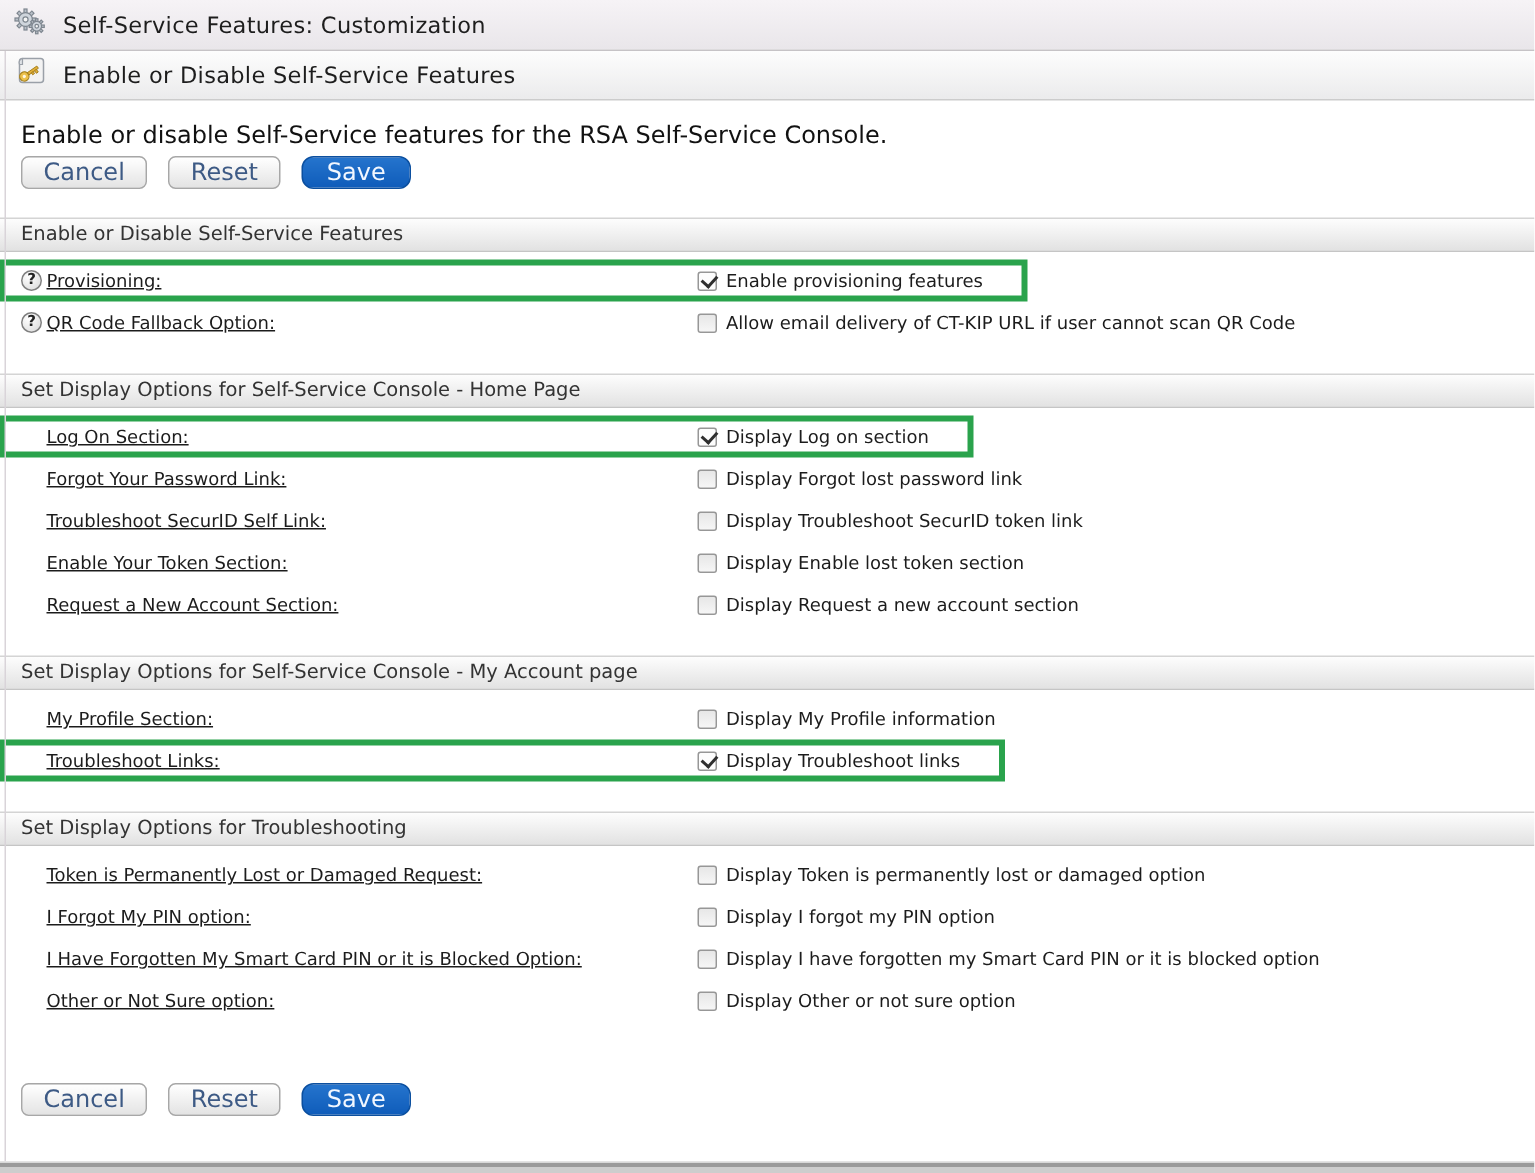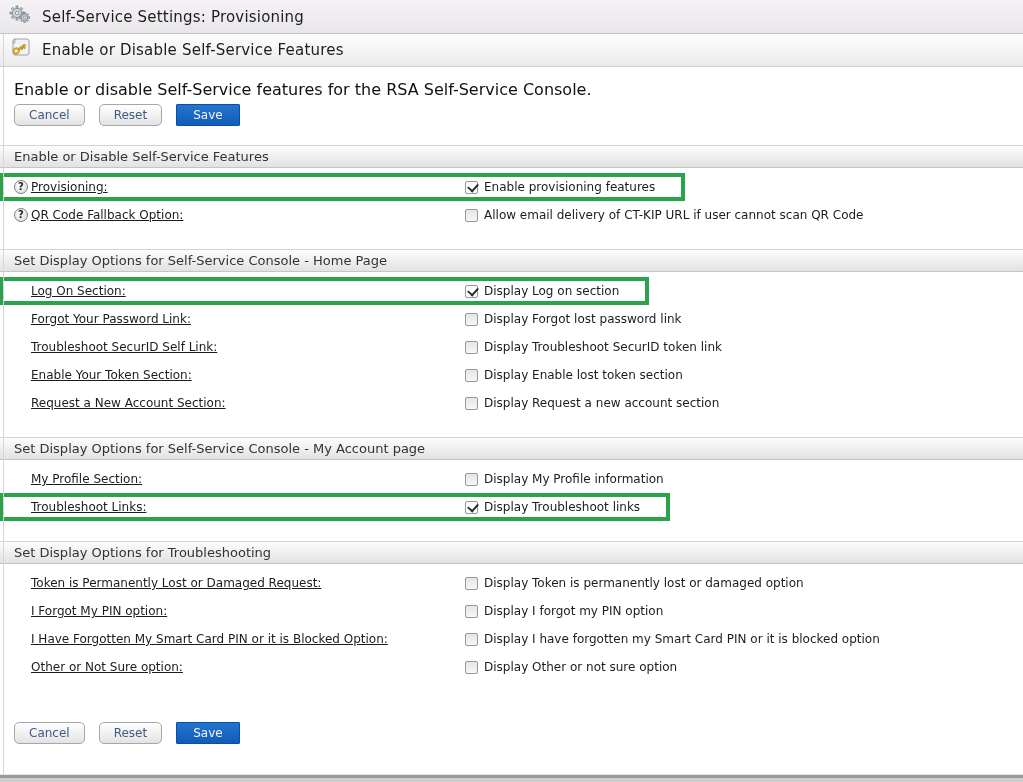--- a/index.html
+++ b/index.html
@@ -11,25 +11,25 @@
   
   .titlebar1 { height:34px; display:flex; align-items:center; gap:10px; padding-left:8px;
                background:linear-gradient(#f6f3f6,#e9e6ea); border-bottom:1px solid #c6c3c6; }
   .titlebar2 { height:33px; display:flex; align-items:center; gap:10px; padding-left:8px;
                background:linear-gradient(#fdfdfd,#ebebec); border-bottom:1px solid #cccccc; }
   .titletext { font-size:15px; color:#1d1d1d; letter-spacing:.2px; }
 
   
   .desc { padding:13px 0 0 14px; font-size:16px; color:#111; height:30px; }
   .btnrow { display:flex; gap:14px; padding-left:14px; margin-top:6px; height:23px; align-items:center; }
-  .btn { font-size:12px; height:22px; padding:0 14px; border-radius:5px; cursor:pointer;
+  .btn { font-size:16px; height:22px; padding:0 14px; border-radius:5px; cursor:pointer;
          border:1px solid #a7a7a7; background:linear-gradient(#ffffff,#e3e3e3); color:#3d5a85;
          font-family:"DejaVu Sans","Liberation Sans",sans-serif; }
   .btn-save { background:linear-gradient(#2574cd,#0f5cba); border:1px solid #0b4f9f;
-              color:#f2f7ff; border-radius:1px; padding:0 16px; }
+              color:#f2f7ff; border-radius:8px; padding:0 16px; }
 
   
   .sections { margin-top:19px; }
   .section-header { height:23px; line-height:21px; padding-left:14px; font-size:13px; color:#333;
                     background:linear-gradient(#fdfdfd,#e2e2e2);
                     border-top:1px solid #d4d4d4; border-bottom:1px solid #c5c5c5; }
   .section-rows { padding-top:5px; margin-bottom:20px; }
 
   .row { height:28px; display:flex; align-items:center; }
   .row-box { display:inline-flex; align-items:center; height:28px; border:4px solid transparent;
@@ -85,21 +85,21 @@
               <rect x="-0.8" y="-5" width="1.6" height="10" transform="rotate(45)"></rect>
               <rect x="-0.8" y="-5" width="1.6" height="10" transform="rotate(90)"></rect>
               <rect x="-0.8" y="-5" width="1.6" height="10" transform="rotate(135)"></rect>
             </g>
             <circle cx="0" cy="0" r="3.2" fill="#cfd5dc"></circle>
             <circle cx="0" cy="0" r="1.2" fill="#f4f4f4"></circle>
           </g>
         </g>
       </svg>
     </span>
-    <span class="titletext">Self-Service Settings: Provisioning</span>
+    <span class="titletext">Self-Service Features: Customization</span>
   </div>
 
   <div class="titlebar2">
     <span>
       <svg width="24" height="24" viewBox="0 0 24 24">
         <path d="M7 3 h12 a2 2 0 0 1 2 2 v12 a2 2 0 0 1 -2 2 h-12 a2 2 0 0 1 -2 -2 v-12 a2 2 0 0 1 2 -2 z" fill="#f3f3f3" stroke="#9aa0a8" stroke-width="1"></path>
         <path d="M7 3 q-3 1 -2 4 l2 0 z" fill="#dfe2e6" stroke="#9aa0a8" stroke-width="0.8"></path>
         <g transform="rotate(-35 8 15)">
           <rect x="10" y="14.2" width="9" height="1.8" fill="#e2af36" stroke="#a5801e" stroke-width="0.6"></rect>
           <rect x="16" y="15.8" width="1.5" height="2.2" fill="#e2af36" stroke="#a5801e" stroke-width="0.6"></rect>

